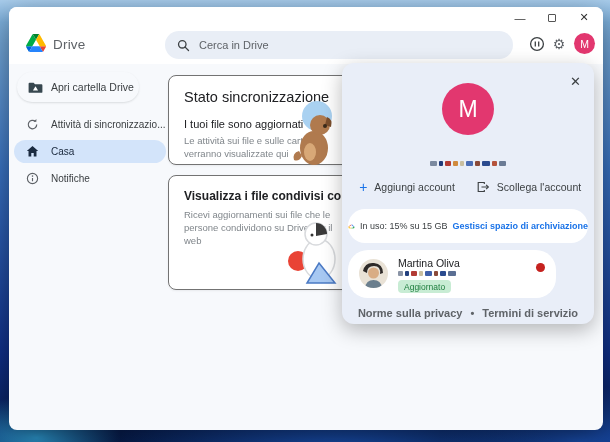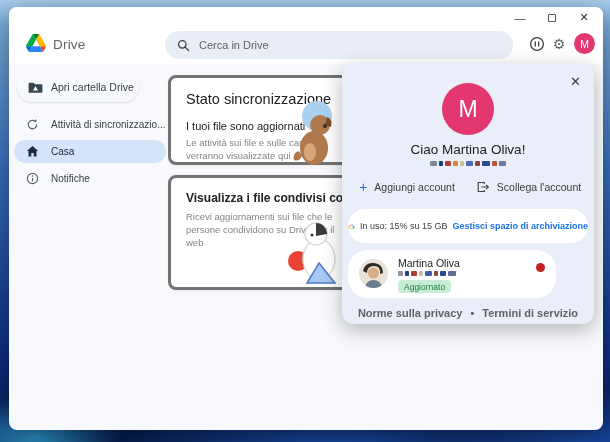--- a/index.html
+++ b/index.html
@@ -41,21 +41,21 @@
               border:1px solid #dfe2e8; border-radius:16px; box-shadow:0 1px 2px rgba(60,64,67,.15);
               display:flex; align-items:center; padding-left:11px; gap:8px; }
   .open-btn span.lbl { font-size:10.5px; color:#3c4043; }
   .nav { position:absolute; left:5px; top:106px; width:152px; }
   .nav-item { display:flex; align-items:center; gap:12px; height:23px; padding-left:12px;
               border-radius:12px; margin-bottom:4px; }
   .nav-item.active { background:#d3e4fa; }
   .nav-item .lbl { font-size:10px; color:#3c4043; white-space:nowrap; }
   .nav-item.active .lbl { color:#17263a; }
   
-  .card { position:absolute; left:159px; width:346px; background:#fff; border:3px solid #737373;
+  .card { position:absolute; left:159px; width:346px; background:#fff; border:1px solid #737373;
           border-radius:8px; box-shadow:0 1px 2px rgba(60,64,67,.08); }
   .card1 { top:68px; height:90px; }
   .card2 { top:168px; height:115px; }
   .card h2 { font-weight:400; font-size:14.5px; color:#202124; }
   .card1 h2 { position:absolute; left:15px; top:13px; }
   .card1 .sub { position:absolute; left:15px; top:42px; font-size:11px; color:#202124; }
   .card1 .bod { position:absolute; left:15px; top:59px; font-size:9.5px; color:#80868b; line-height:1.35; width:170px; }
   .card2 h2 { position:absolute; left:15px; top:13px; font-size:12px; font-weight:700; }
   .card2 .bod { position:absolute; left:15px; top:33px; font-size:9.5px; color:#80868b; line-height:1.35; width:150px; }
   .view-all { position:absolute; left:15px; top:76px; height:25px; padding:0 17px; background:#fff;
@@ -198,21 +198,20 @@
     <path d="M31 8 a11 11 0 0 1 11 11 l-11 2 z" fill="#3a3a3a"></path>
     <path d="M34 48 l16 20 h-28 z" fill="#a7c8f2" stroke="#4a79c4" stroke-width="1.5"></path>
     <circle cx="27" cy="20" r="1.5" fill="#333"></circle>
   </svg>
 
   <div class="popup">
     <div class="popup-close">✕</div>
 
     <div class="avatar-lg" style="background:#e2376f">M</div>
 
-    <div class="greeting">Ciao Martina Oliva!</div>
 
     <div class="redact redact-hdr">
       <i style="width:7px;background:#7c8aa0"></i>
         <i style="width:4px;background:#1f3a7a"></i>
       <i style="width:6px;background:#b23b35"></i>
         <i style="width:5px;background:#d08a3e"></i>
       <i style="width:4px;background:#c9be9f"></i>
         <i style="width:7px;background:#4a6db5"></i>
       <i style="width:5px;background:#8a4a3a"></i>
         <i style="width:8px;background:#2b4b8f"></i>

